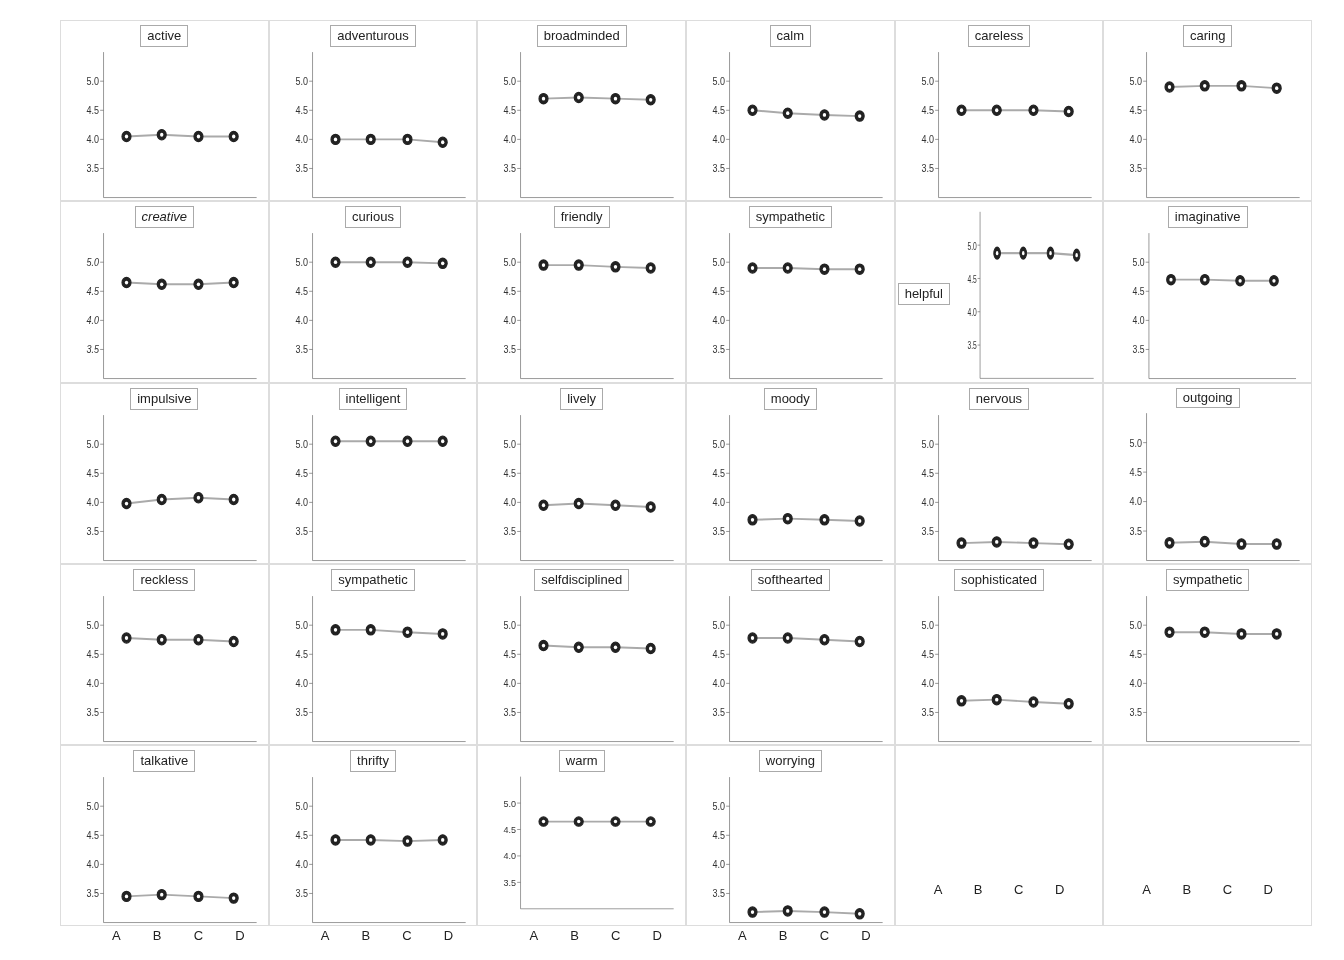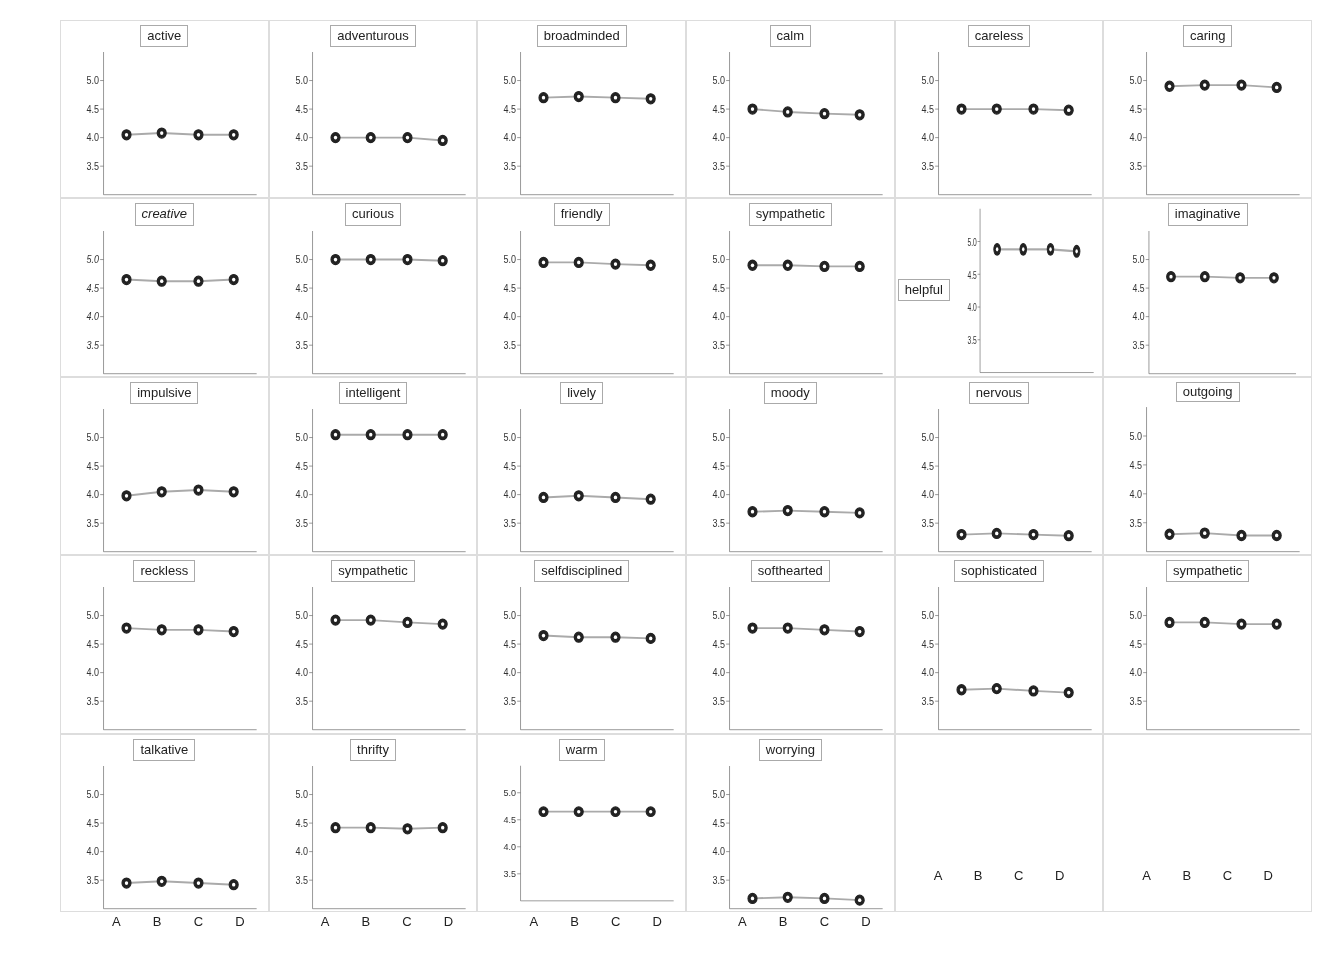--- a/index.html
+++ b/index.html
@@ -712,21 +712,21 @@
               <circle cx="56.4" cy="53.248000000000005" r="4" fill="#222" stroke="#222" stroke-width="1"></circle>
               <circle cx="56.4" cy="53.248000000000005" r="1.5" fill="white"></circle>
               <circle cx="87.68" cy="53.248000000000005" r="4" fill="#222" stroke="#222" stroke-width="1"></circle>
               <circle cx="87.68" cy="53.248000000000005" r="1.5" fill="white"></circle>
               <circle cx="120.32" cy="54.15999999999998" r="4" fill="#222" stroke="#222" stroke-width="1"></circle>
               <circle cx="120.32" cy="54.15999999999998" r="1.5" fill="white"></circle>
               <circle cx="151.6" cy="53.248000000000005" r="4" fill="#222" stroke="#222" stroke-width="1"></circle>
               <circle cx="151.6" cy="53.248000000000005" r="1.5" fill="white"></circle>
             </svg></div>
         </div>
-        <div style="border: 0.5px solid rgb(221, 221, 221); position: relative; display: flex; flex-direction: column; padding: 4px 2px 8px;">
+        <div style="border: 0.5px solid rgb(221, 221, 221); position: relative; display: flex; flex-direction: column; padding: 4px 2px 14px;">
           <div style="font-size: 13px; color: rgb(34, 34, 34); border: 1px solid rgb(170, 170, 170); background: white; text-align: center; padding: 1px 6px; align-self: center; line-height: 1.4;">warm</div>
           <div style="flex: 1 1 0%; position: relative;"><svg viewBox="0 0 180 120" preserveAspectRatio="none" style="width: 100%; height: 100%;">
               <line x1="33" y1="95.2" x2="36" y2="95.2" stroke="#555" stroke-width="0.5"></line>
               <text x="32" y="98.2" text-anchor="end" font-size="8" fill="#333">3.5</text>
               <line x1="33" y1="72.4" x2="36" y2="72.4" stroke="#555" stroke-width="0.5"></line>
               <text x="32" y="75.4" text-anchor="end" font-size="8" fill="#333">4.0</text>
               <line x1="33" y1="49.60000000000001" x2="36" y2="49.60000000000001" stroke="#555" stroke-width="0.5"></line>
               <text x="32" y="52.60000000000001" text-anchor="end" font-size="8" fill="#333">4.5</text>
               <line x1="33" y1="26.799999999999997" x2="36" y2="26.799999999999997" stroke="#555" stroke-width="0.5"></line>
               <text x="32" y="29.799999999999997" text-anchor="end" font-size="8" fill="#333">5.0</text>

